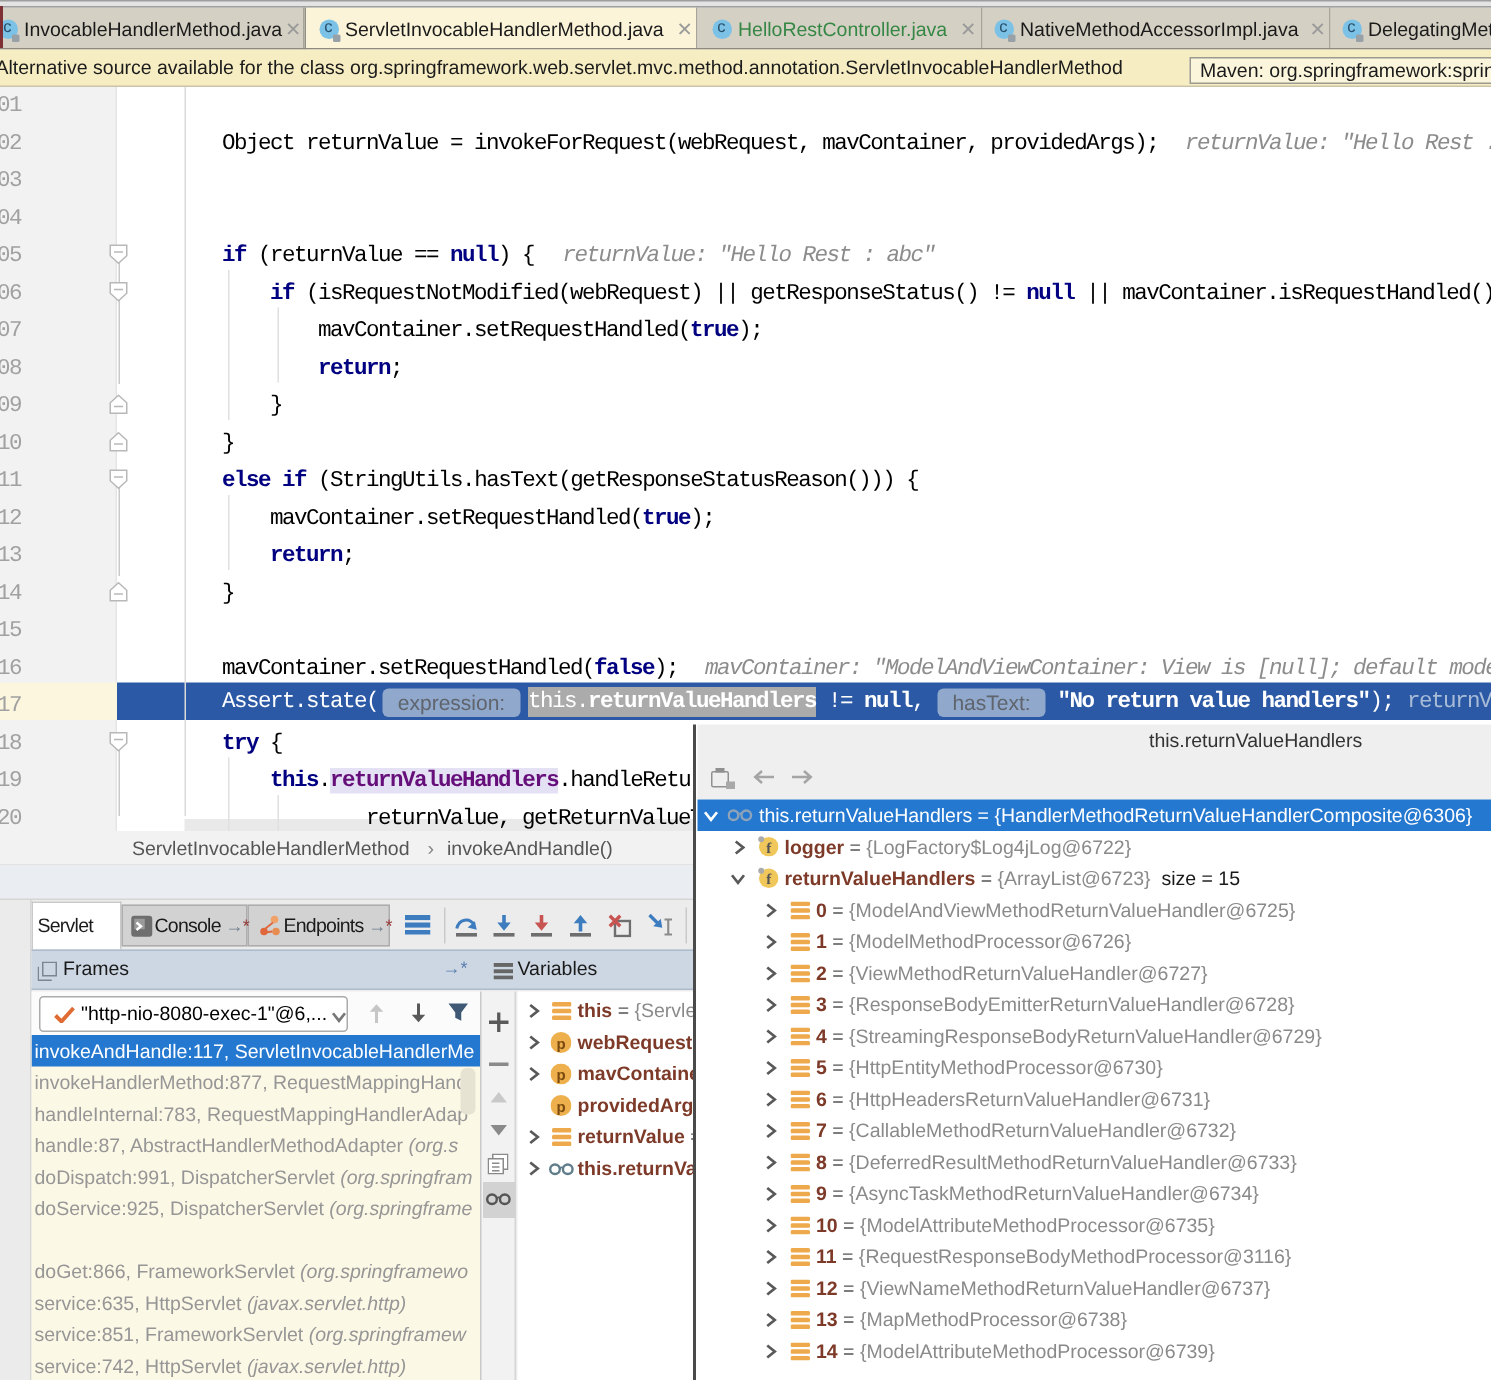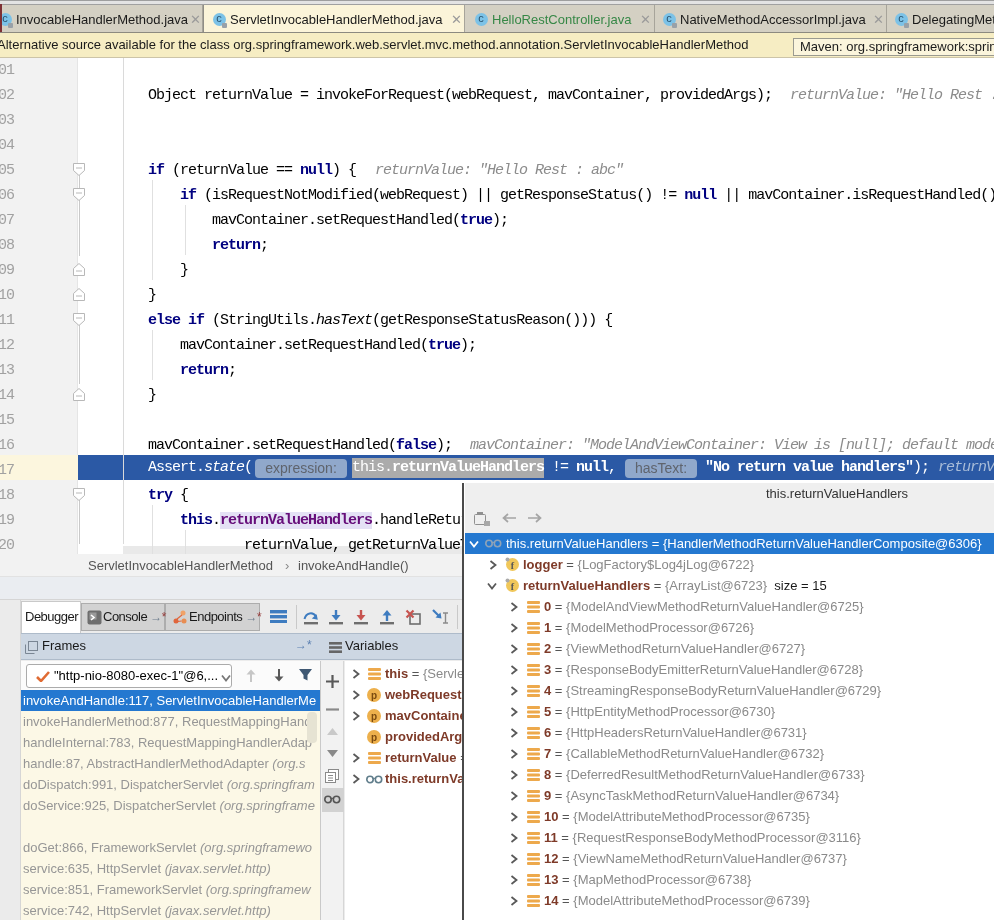--- a/index.html
+++ b/index.html
@@ -22,21 +22,21 @@
 #mavenbox { position:absolute; left:793px; top:5px; width:240px; height:18px; background:#FBF5DC; border:1px solid #9a9a90; font-size:13px; padding:0px 6px; white-space:nowrap; }
 
 #editor { left:0; top:58px; width:994px; height:496px; background:#fff; overflow:hidden; }
 #gutter { position:absolute; left:0; top:0; width:78px; height:496px; background:#F2F2F2; border-right:1px solid #E5E5E5; }
 .lnum { position:absolute; left:-26px; width:40px; text-align:right; color:#A1A1A1; font-family:"Liberation Mono",monospace; font-size:15px; letter-spacing:-1px; height:25px; line-height:25px; }
 #gsep { position:absolute; left:123px; top:0; width:1px; height:486px; background:#DADADA; }
 .codeline { position:absolute; left:84px; font-family:"Liberation Mono",monospace; font-size:15px; letter-spacing:-1px; height:25px; line-height:25px; white-space:pre; color:#000; }
 .kw { color:#000080; font-weight:bold; }
 .hint { color:#8C8C8C; font-style:italic; }
 .fld { color:#660E7A; font-weight:bold; }
-.iti { font-style:italic; }
+.iti { }
 #execline { position:absolute; left:78px; width:916px; height:25px; background:#2B59A5; }
 #caretgut { position:absolute; left:0; width:78px; height:25px; background:#FCF6DE; }
 .guide { position:absolute; width:1px; background:#E0E0E0; }
 .fold { position:absolute; left:72px; width:14px; height:15px; }
 .fline { position:absolute; left:79px; width:1px; background:#C9C9C9; }
 .l117s { position:absolute; top:3px; height:20px; line-height:20px; font-family:"Liberation Mono",monospace; font-size:15px; letter-spacing:-1px; white-space:pre; color:#fff; }
 .chip { position:absolute; top:4px; height:19px; line-height:19px; background:#90A8CB; color:#5F646D; border-radius:4px; font-size:14px; letter-spacing:0; font-family:"Liberation Sans",sans-serif; text-align:center; }
 #crumbs { left:0; top:554px; width:994px; height:23px; background:#F2F2F2; border-bottom:1px solid #E2E2E2; font-size:13px; color:#555; }
 #strip2 { left:0; top:577px; width:994px; height:23px; background:#EAEDF1; border-bottom:1px solid #D5D5D5; }
 
@@ -199,21 +199,21 @@
 
 <div class="abs" id="crumbs">
   <span style="position:absolute;left:88px;top:4px;">ServletInvocableHandlerMethod</span>
   <span style="position:absolute;left:285px;top:4px;color:#888;">›</span>
   <span style="position:absolute;left:298px;top:4px;text-align:right;">invokeAndHandle()</span>
 </div>
 <div class="abs" id="strip2"></div>
 <div class="abs" id="dpanel">
     <div id="leftstripe"></div>
     <div id="dtabsel"></div>
-    <div class="dtab" style="left:25px;top:9px;position:absolute">Debugger</div>
+    <div class="dtab" style="left:25px;top:9px;position:absolute">Servlet</div>
     <div style="position:absolute;left:81px;top:3px;width:84px;height:28px;background:#D2D2D2;border:1px solid #ADADAD"></div>
     <div style="position:absolute;left:165px;top:3px;width:95px;height:28px;background:#D2D2D2;border:1px solid #ADADAD"></div>
     <svg style="position:absolute;left:87px;top:10px" width="15" height="15" viewBox="0 0 15 15">
       <rect x="0.5" y="0.5" width="14" height="14" rx="2" fill="#6E6E6E"></rect>
       <rect x="2.5" y="2.5" width="7" height="7" fill="#9a9a9a"></rect>
       <path d="M4 5 l3 2.5 l-3 2.5" fill="none" stroke="#fff" stroke-width="1.6"></path>
     </svg>
     <div class="dtab" style="left:103px;top:9px;position:absolute">Console <span style="color:#6E7E8E;font-size:12px">→<span style="color:#953B39">*</span></span></div>
     <svg style="position:absolute;left:172px;top:9px" width="16" height="16" viewBox="0 0 16 16">
       <circle cx="4" cy="12" r="2.5" fill="#E0663C"></circle>

